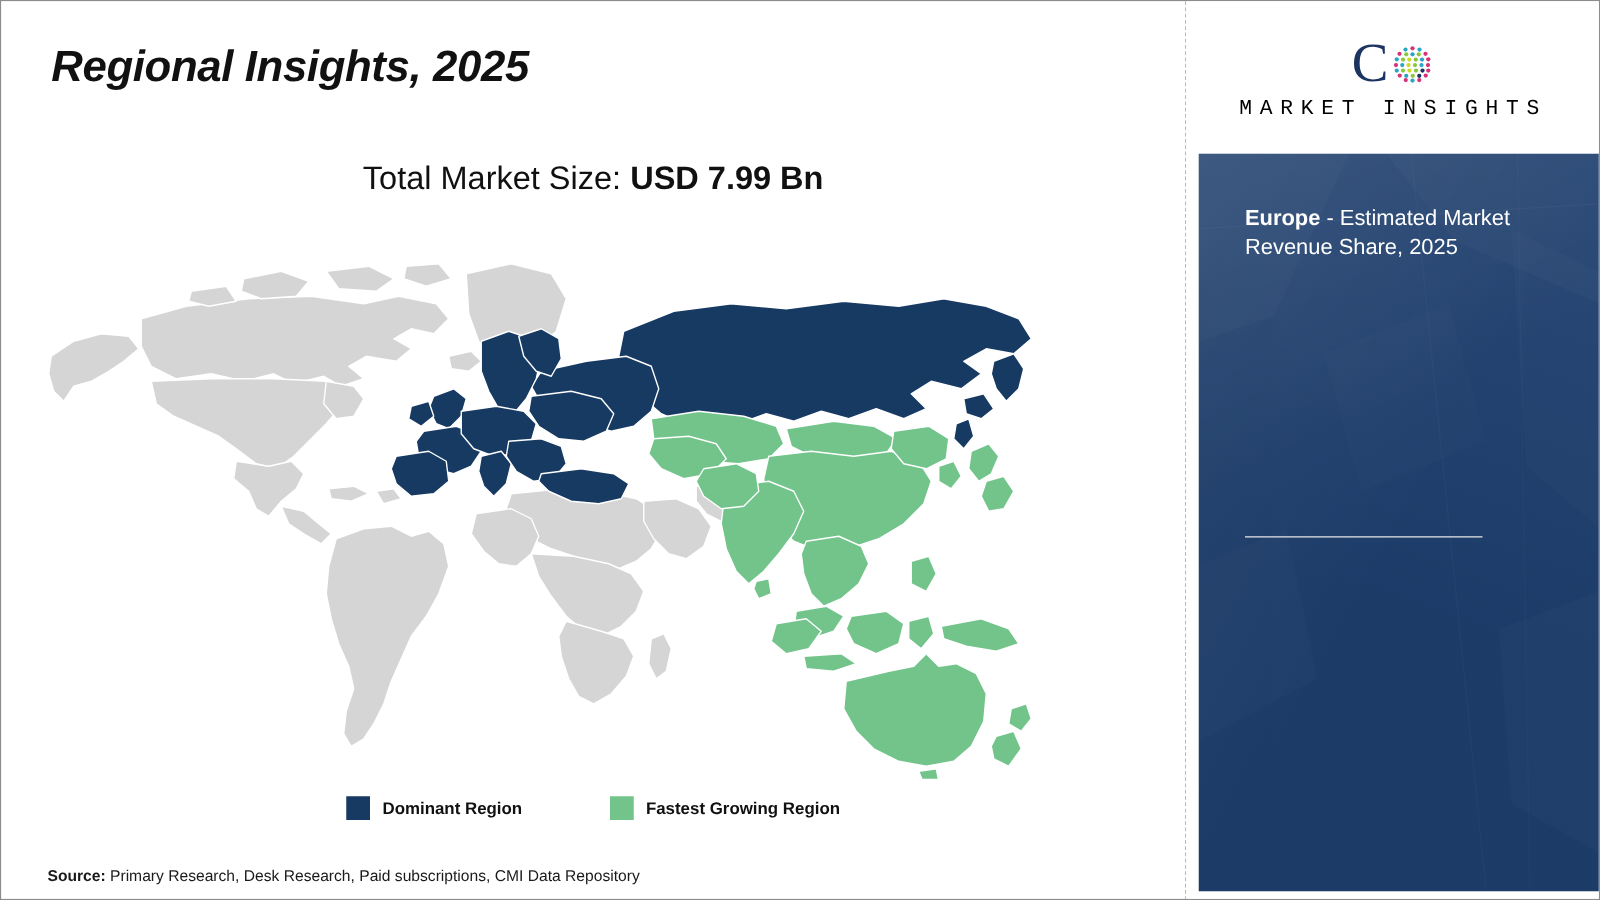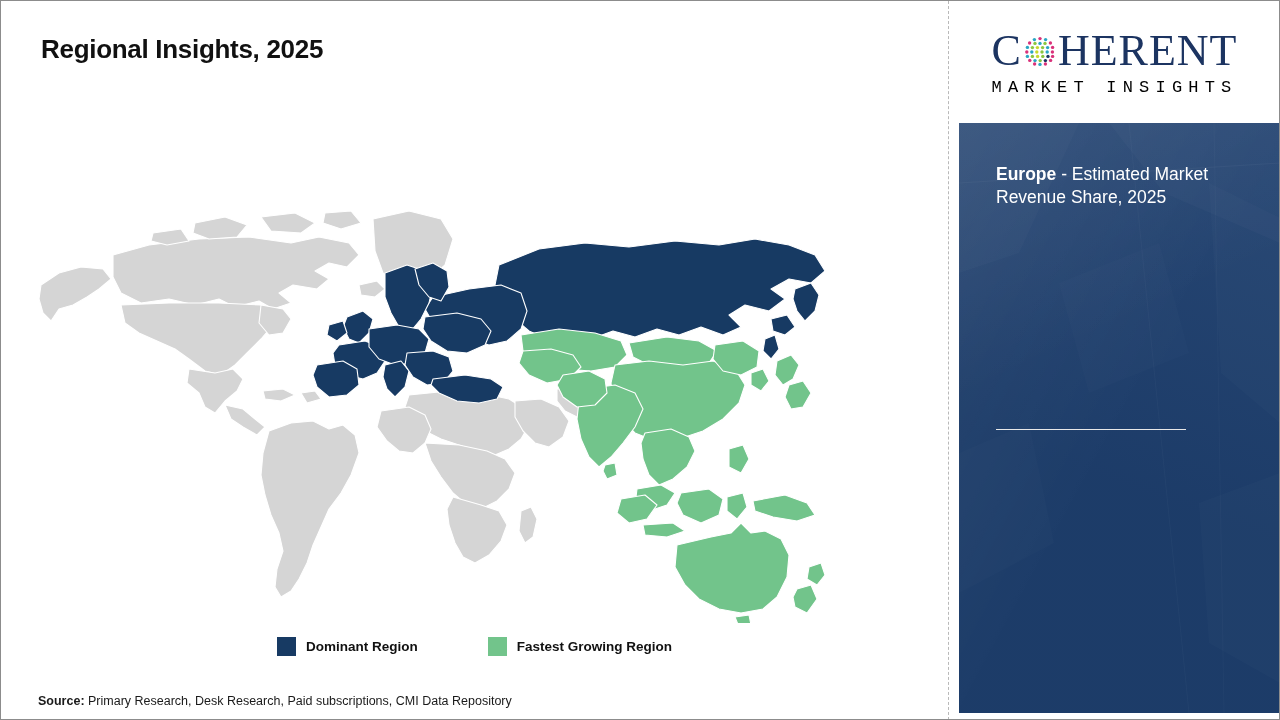--- a/index.html
+++ b/index.html
@@ -25,25 +25,26 @@
   #left-panel {
     position: absolute;
     left: 0; top: 0;
     width: 947px; height: 718px;
     background: #ffffff;
   }
 
   #page-title {
     position: absolute;
     left: 40px; top: 33px;
-    font-size: 26px;
+    font-size: 35px;
     font-weight: bold;
     color: #111111;
     letter-spacing: -0.3px;
     white-space: nowrap;
+    font-style: italic;
   }
 
   #market-size-line {
     position: absolute;
     left: 0; top: 126px;
     width: 947px;
     text-align: center;
     font-size: 26px;
     color: #111111;
     white-space: nowrap;
@@ -195,20 +196,23 @@
 </style>
 </head>
 <body>
 
 <div id="canvas">
 
   <div id="left-panel">
 
     <div id="page-title">Regional Insights, 2025</div>
 
+    <div id="market-size-line">
+      <span class="label">Total Market Size: </span><span class="value">USD 7.99 Bn</span>
+    </div>
 
     <div id="map-wrap">
       <svg id="world-map" viewBox="0 0 800 430">
         <g stroke="#ffffff" stroke-width="1.1" stroke-linejoin="round">
 
           <g fill="#d5d5d5">
 
             <path d="M12 92 L30 80 L52 74 L74 76 L82 86 L70 96 L58 104 L44 112 L30 116 L22 128 L14 120 L10 106 Z"></path>
 
             <path d="M84 62 L120 52 L170 46 L220 44 L262 50 L290 44 L320 50 L330 62 L318 74 L300 70 L286 78 L300 86 L288 96 L264 92 L250 100 L262 110 L244 116 L230 108 L206 114 L190 106 L166 112 L140 106 L112 110 L92 100 L84 84 Z"></path>
@@ -384,21 +388,20 @@
             <circle cx="6.8" cy="26.4" r="1.7" fill="#d9317a"></circle>
             <circle cx="12" cy="26.6" r="1.7" fill="#2aa6c4"></circle>
             <circle cx="17.2" cy="26.6" r="1.7" fill="#8cc63f"></circle>
             <circle cx="22.4" cy="26.6" r="1.7" fill="#1c3461"></circle>
             <circle cx="27.6" cy="26.4" r="1.7" fill="#d9317a"></circle>
             <circle cx="11.6" cy="30" r="1.7" fill="#d9317a"></circle>
             <circle cx="17" cy="30.4" r="1.7" fill="#2aa6c4"></circle>
             <circle cx="22.4" cy="30" r="1.7" fill="#d9317a"></circle>
           </g>
         </svg>
-        <span class="logo-word-part">HERENT</span>
       </div>
       <div id="logo-subtitle">MARKET INSIGHTS</div>
     </div>
 
     <div id="stat-panel">
       <svg id="stat-texture" viewBox="0 0 321 590" preserveAspectRatio="none">
         <defs>
           <linearGradient id="sheen" x1="0" y1="0" x2="1" y2="1">
             <stop offset="0%" stop-color="#ffffff" stop-opacity="0.10"></stop>
             <stop offset="55%" stop-color="#ffffff" stop-opacity="0.0"></stop>

